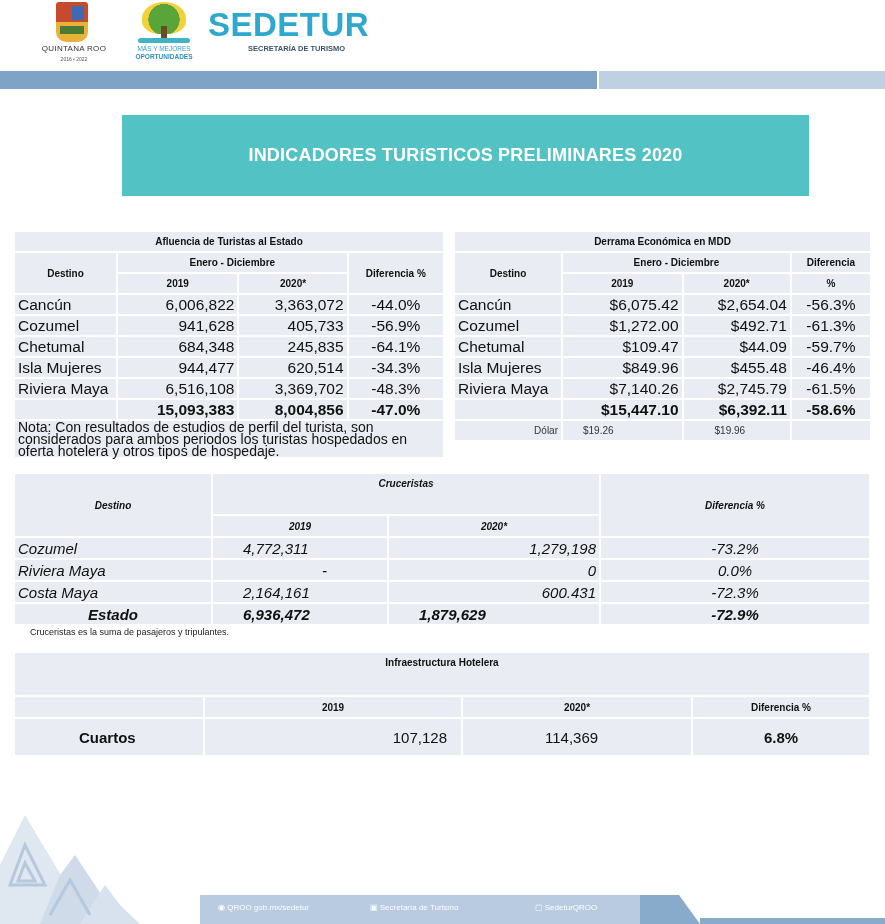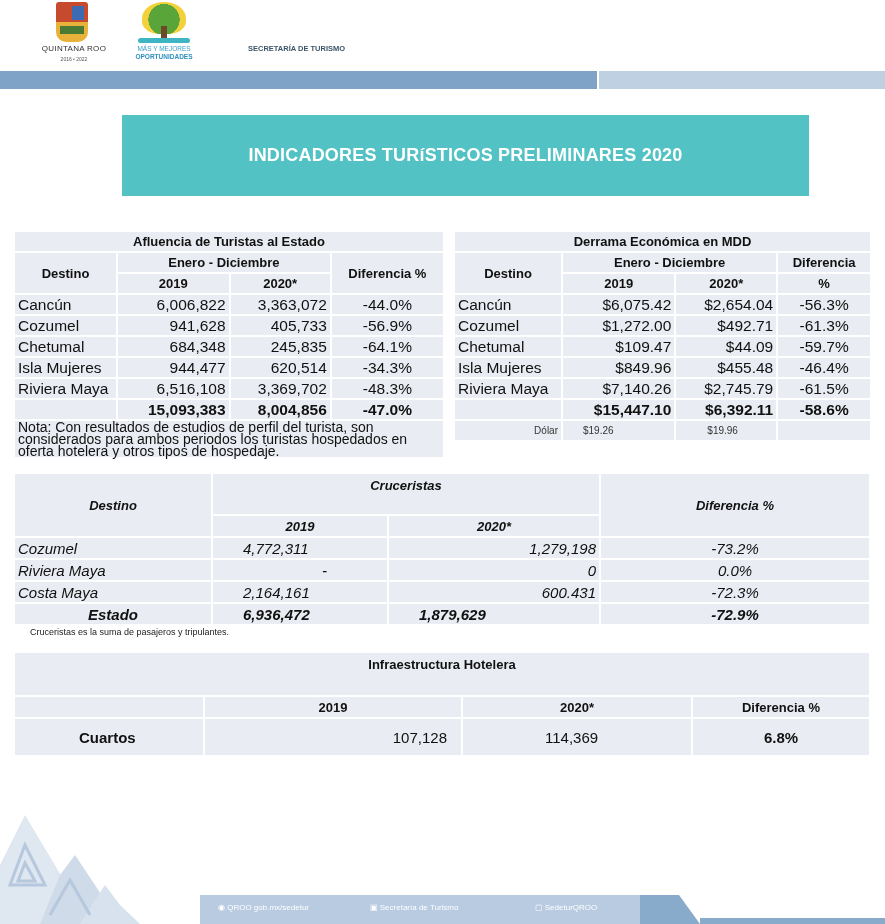--- a/index.html
+++ b/index.html
@@ -34,21 +34,21 @@
   table { border-collapse:separate; border-spacing:2px; position:absolute; }
   td { background:#e9ecf2; padding:0 3px; white-space:nowrap; }
   .num { text-align:right; }
   .ctr { text-align:center; }
   .b { font-weight:bold; }
 
   .t1 { left:13px; top:230px; width:432px; font-size:15.5px; }
   .t1 td { height:19px; }
   .t2 { left:453px; top:230px; width:419px; font-size:15.5px; }
   .t2 td { height:19px; }
-  .hdr { font-weight:bold; text-align:center; font-size:13px;margin-top:12px; }
+  .hdr { font-weight:bold; text-align:center; font-size:10px;margin-top:12px; }
   .note { font-size:14px; background:#e9ecf2; line-height:12px; white-space:normal; }
   .small { font-size:10px; color:#333; }
 
   .t3 { left:13px; top:472px; width:858px; font-size:15px; }
   .t3 td { height:20px;font-style:italic; }
   .cnote { position:absolute; left:30px; top:627px; font-size:9px; color:#222; }
 
   .t4 { left:13px; top:651px; width:858px; font-size:15px; }
   .t4 td { height:36px; }
 
@@ -68,20 +68,21 @@
   <div class="years">2016 • 2022</div>
 </div>
 <div class="logo-mas">
   <div class="tree"></div>
   <div class="trunk"></div>
   <div class="wave"></div>
   <div class="t1">MÁS Y MEJORES</div>
   <div class="t2">OPORTUNIDADES</div>
 </div>
 <div class="logo-sedetur">
+  <div class="big">SEDETUR</div>
   <div class="sub">SECRETARÍA DE TURISMO</div>
 </div>
 <div class="band-dark"></div>
 <div class="band-light"></div>
 
 <div class="title-box">
   <span>INDICADORES TURíSTICOS PRELIMINARES 2020</span>
 </div>
 
 <table class="t1">

